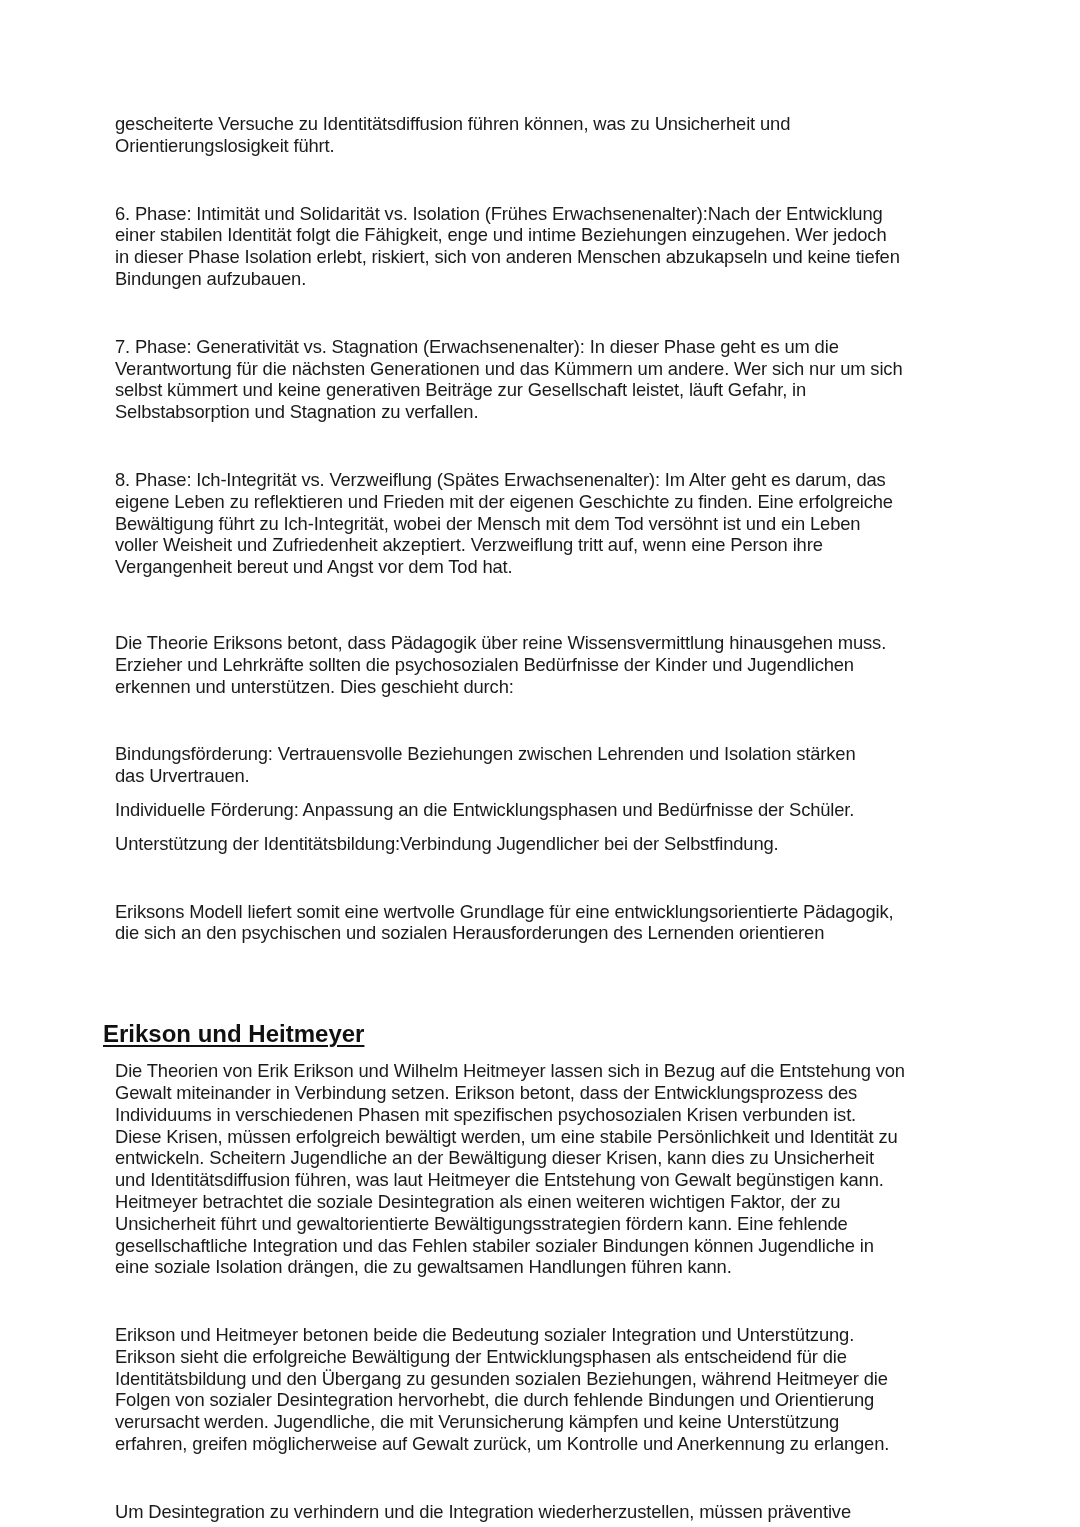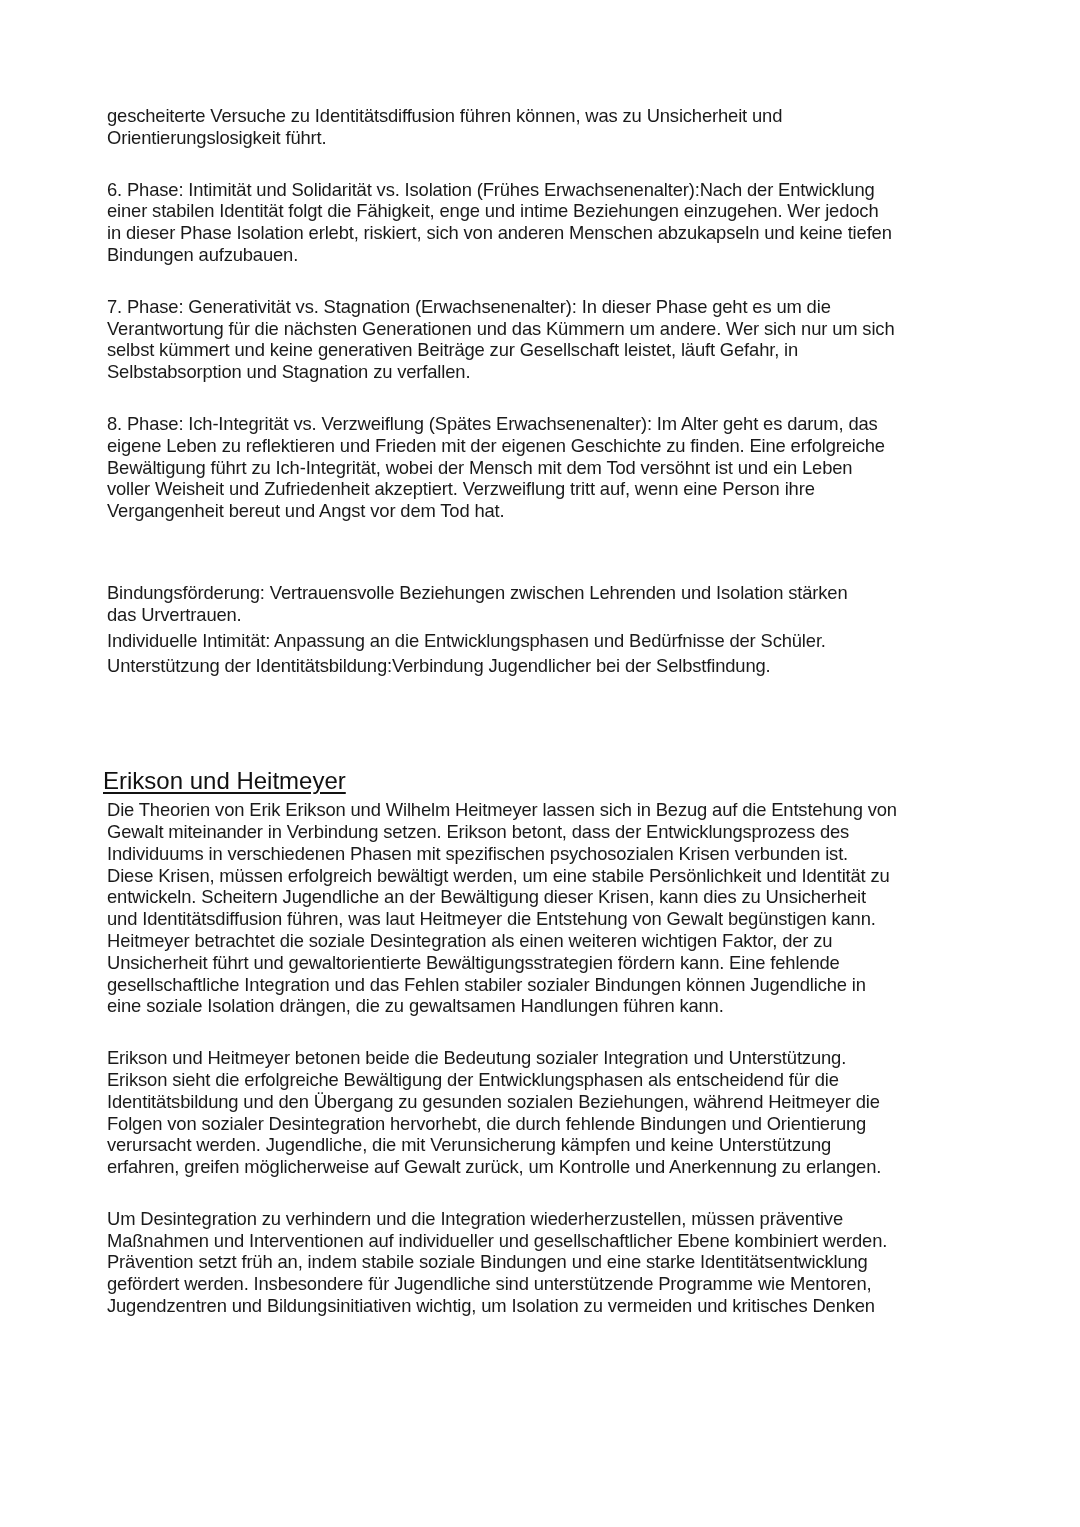--- a/index.html
+++ b/index.html
@@ -15,33 +15,33 @@
       font-family: "Liberation Sans", sans-serif;
       color: #1a1a1a;
     }
     .page {
       position: absolute;
       left: 103px;
       top: 101px;
       width: 880px;
     }
     .para {
-      margin: 4px;
+      margin: 12px;
       font-size: 18.4px;
       line-height: 21.8px;
       letter-spacing: -0.15px;
       white-space: pre-line;
     }
     .gap-phase { height: 22px; }
     .gap-big { height: 30px; }
     .gap-mid { height: 22px; }
     .heading {
       margin: 0;
       font-size: 24px;
-      font-weight: normal;
+      font-weight: bold;
       line-height: 28px;
       text-decoration: underline;
       text-decoration-thickness: 2px;
       text-underline-offset: 3px;
       color: #111;
     }
   </style>
 </head>
 <body>
 
@@ -63,30 +63,35 @@
 Selbstabsorption und Stagnation zu verfallen.</p>
 
   <div class="gap-phase"></div>
   <p class="para">8. Phase: Ich-Integrität vs. Verzweiflung (Spätes Erwachsenenalter): Im Alter geht es darum, das
 eigene Leben zu reflektieren und Frieden mit der eigenen Geschichte zu finden. Eine erfolgreiche
 Bewältigung führt zu Ich-Integrität, wobei der Mensch mit dem Tod versöhnt ist und ein Leben
 voller Weisheit und Zufriedenheit akzeptiert. Verzweiflung tritt auf, wenn eine Person ihre
 Vergangenheit bereut und Angst vor dem Tod hat.</p>
 
   <div class="gap-big"></div>
+  <p class="para">Die Theorie Eriksons betont, dass Pädagogik über reine Wissensvermittlung hinausgehen muss.
+Erzieher und Lehrkräfte sollten die psychosozialen Bedürfnisse der Kinder und Jugendlichen
+erkennen und unterstützen. Dies geschieht durch:</p>
 
   <div class="gap-mid"></div>
   <div>
     <p class="para">Bindungsförderung: Vertrauensvolle Beziehungen zwischen Lehrenden und Isolation stärken
 das Urvertrauen.</p>
-    <p class="para">Individuelle Intimität: Anpassung an die Entwicklungsphasen und Bedürfnisse der Schüler.</p>
+    <p class="para">Individuelle Förderung: Anpassung an die Entwicklungsphasen und Bedürfnisse der Schüler.</p>
     <p class="para">Unterstützung der Identitätsbildung:Verbindung Jugendlicher bei der Selbstfindung.</p>
   </div>
 
   <div class="gap-mid"></div>
+  <p class="para">Eriksons Modell liefert somit eine wertvolle Grundlage für eine entwicklungsorientierte Pädagogik,
+die sich an den psychischen und sozialen Herausforderungen des Lernenden orientieren</p>
 
   <div style="height:64px"></div>
   <h2 class="heading">Erikson und Heitmeyer</h2>
 
   <p class="para">Die Theorien von Erik Erikson und Wilhelm Heitmeyer lassen sich in Bezug auf die Entstehung von
 Gewalt miteinander in Verbindung setzen. Erikson betont, dass der Entwicklungsprozess des
 Individuums in verschiedenen Phasen mit spezifischen psychosozialen Krisen verbunden ist.
 Diese Krisen, müssen erfolgreich bewältigt werden, um eine stabile Persönlichkeit und Identität zu
 entwickeln. Scheitern Jugendliche an der Bewältigung dieser Krisen, kann dies zu Unsicherheit
 und Identitätsdiffusion führen, was laut Heitmeyer die Entstehung von Gewalt begünstigen kann.

